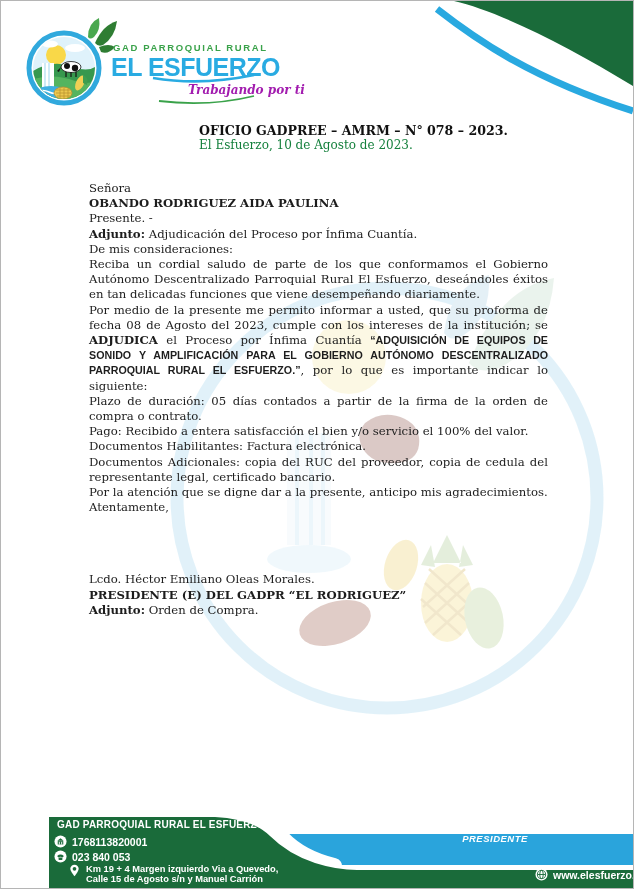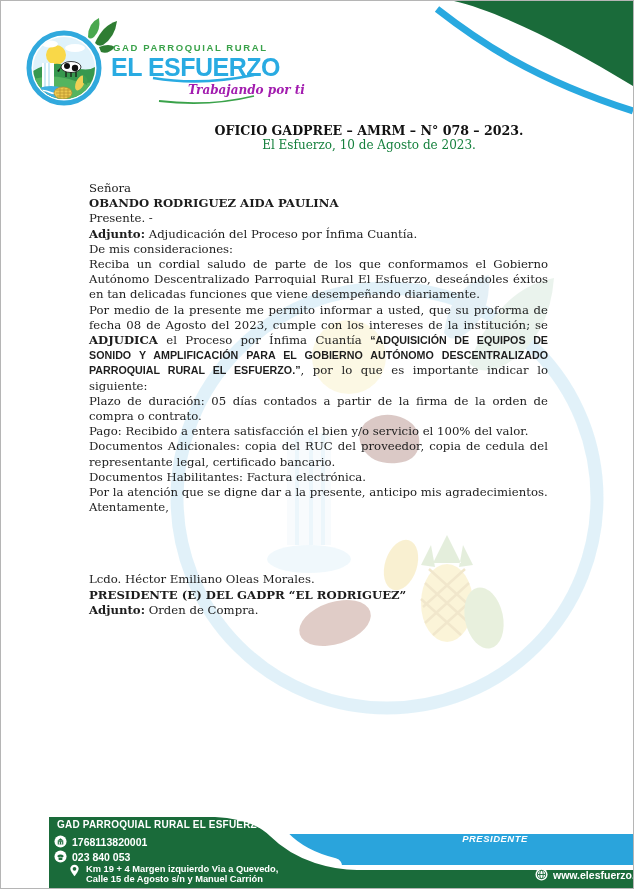--- a/index.html
+++ b/index.html
@@ -23,21 +23,21 @@
     font-size:25px;letter-spacing:-0.5px;color:#29abe2;white-space:nowrap;
     transform:scaleY(1.05);transform-origin:left top;
   }
   .logo-swooshes{position:absolute;left:130px;top:73px;width:125px;height:34px;}
   .logo-tagline{
     position:absolute;left:157px;top:82px;
     font-family:"DejaVu Serif",serif;font-style:italic;font-weight:bold;
     font-size:12px;color:#a21caf;white-space:nowrap;margin-left:30px;
   }
   
-  .oficio-block{position:absolute;top:122px;right:94px;width:340px;text-align:center;}
+  .oficio-block{position:absolute;top:122px;right:94px;width:340px;text-align:left;}
   .oficio-number{font-weight:bold;font-size:12.6px;white-space:nowrap;color:#111;}
   .oficio-date{font-size:12px;margin-top:0;white-space:nowrap;color:#15803d;}
   
   .watermark{position:absolute;left:168px;top:272px;width:442px;height:452px;opacity:.30;pointer-events:none;}
   
   .letter{
     position:absolute;left:88px;top:180px;width:459px;
     font-size:11.7px;line-height:15.2px;color:#1d1d1d;
   }
   .letter p{margin:0;}
@@ -157,22 +157,22 @@
       <p class="para"><span class="b">OBANDO RODRIGUEZ AIDA PAULINA</span></p>
       <p class="para"><span>Presente. -</span></p>
     </div>
   <div>
       <p class="para"><span class="b">Adjunto:</span><span> Adjudicación del Proceso por Ínfima Cuantía.</span></p>
       <p class="para"><span>De mis consideraciones:</span></p>
       <p class="para justify"><span>Reciba un cordial saludo de parte de los que conformamos el Gobierno Autónomo Descentralizado Parroquial Rural El Esfuerzo, deseándoles éxitos en tan delicadas funciones que viene desempeñando diariamente.</span></p>
       <p class="para justify gap-lg"><span>Por medio de la presente me permito informar a usted, que su proforma de fecha 08 de Agosto del 2023, cumple con los intereses de la institución; se </span><span class="b">ADJUDICA</span><span> el Proceso por Ínfima Cuantía </span><span class="b sans">“ADQUISICIÓN DE EQUIPOS DE SONIDO Y AMPLIFICACIÓN PARA EL GOBIERNO AUTÓNOMO DESCENTRALIZADO PARROQUIAL RURAL EL ESFUERZO.”</span><span>, por lo que es importante indicar lo siguiente:</span></p>
       <p class="para justify"><span>Plazo de duración: 05 días contados a partir de la firma de la orden de compra o contrato.</span></p>
       <p class="para"><span>Pago: Recibido a entera satisfacción el bien y/o servicio el 100% del valor.</span></p>
+      <p class="para"><span>Documentos Habilitantes: Factura electrónica.</span></p>
       <p class="para justify"><span>Documentos Adicionales: copia del RUC del proveedor, copia de cedula del representante legal, certificado bancario.</span></p>
-      <p class="para"><span>Documentos Habilitantes: Factura electrónica.</span></p>
       <p class="para"><span>Por la atención que se digne dar a la presente, anticipo mis agradecimientos.</span></p>
       <p class="para"><span>Atentamente,</span></p>
     </div>
   <div class="tight signature">
       <p class="para"><span>Lcdo. Héctor Emiliano Oleas Morales.</span></p>
       <p class="para"><span class="b">PRESIDENTE (E) DEL GADPR “EL RODRIGUEZ”</span></p>
       <p class="para"><span class="b">Adjunto:</span><span> Orden de Compra.</span></p>
     </div>
 </div>
 

